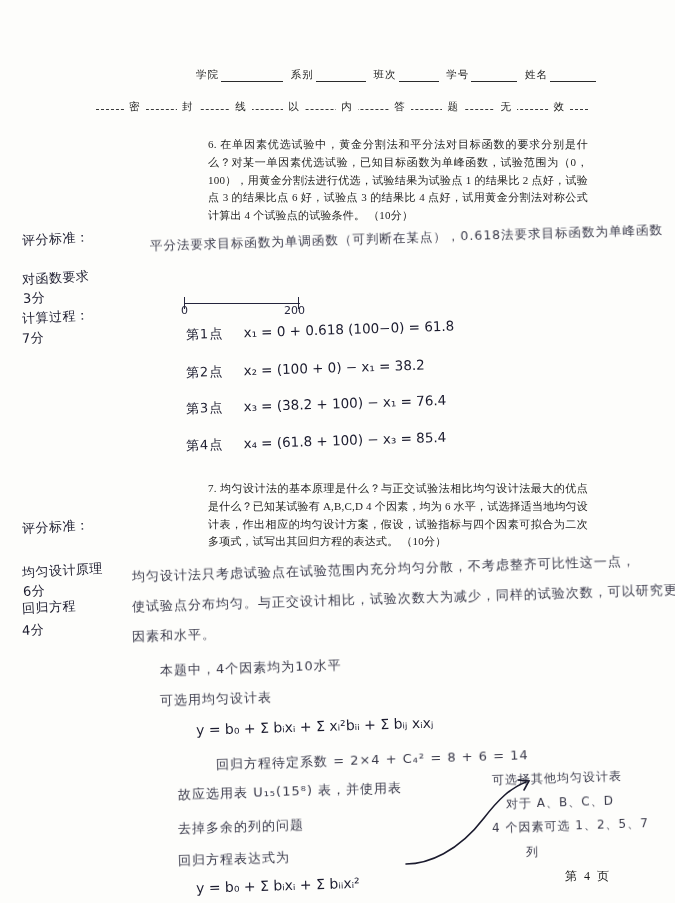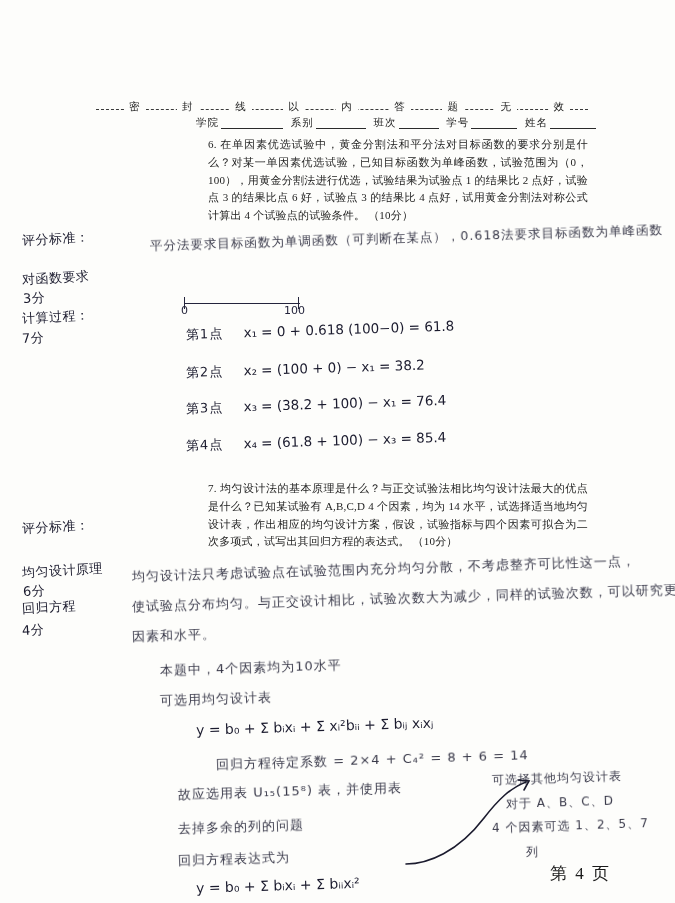--- a/index.html
+++ b/index.html
@@ -28,23 +28,22 @@
     left: 196px;
     width: 400px;
     display: flex;
     justify-content: space-between;
     align-items: flex-end;
     font-size: 10.5px;
     letter-spacing: 1px;
   }
   .hfield {
     display: flex;
-    align-items: center;
+    align-items: flex-end;
     white-space: nowrap;
-    margin-top: 48px;
   }
   .hfield .lbl { padding-right: 2px; }
   .hfield .rule {
     display: inline-block;
     border-bottom: 1px solid #2a2a2a;
     height: 11px;
   }
   .rule-w1 { width: 62px; }
   .rule-w2 { width: 50px; }
   .rule-w3 { width: 40px; }
@@ -192,21 +191,21 @@
     left: 398px;
     width: 170px;
     height: 96px;
   }
 
   
   .page-num {
     position: absolute;
     bottom: 18px;
     right: 64px;
-    font-size: 17px;
+    font-size: 12px;
     letter-spacing: 2px;
     font-family: "Liberation Serif", serif;
     color: #1a1a1a;
   }
 </style>
 </head>
 <body>
 
 <div class="page">
 
@@ -270,21 +269,21 @@
 
   <div class="ink ink-cn slant-s scribble" style="top:238px; left:150px; font-size:12.5px;">
     <span>平分法要求目标函数为单调函数（可判断在某点），0.618法要求目标函数为单峰函数</span>
   </div>
 
   <div class="numline">
     <div class="axis"></div>
     <div class="tick t0"></div>
     <div class="tick t1"></div>
     <div class="lab l0">0</div>
-    <div class="lab l1">100</div>
+    <div class="lab l1">200</div>
   </div>
 
   <div class="eqline slant-s" style="top:326px; left:186px;">
     <span class="eq-lead ink-cn">第1点</span>
     <span style="padding-left:16px;">x₁ = 0 + 0.618 (100−0) = 61.8</span>
   </div>
   <div class="eqline slant-s" style="top:364px; left:186px;">
     <span class="eq-lead ink-cn">第2点</span>
     <span style="padding-left:16px;">x₂ = (100 + 0) − x₁ = 38.2</span>
   </div>
@@ -292,21 +291,21 @@
     <span class="eq-lead ink-cn">第3点</span>
     <span style="padding-left:16px;">x₃ = (38.2 + 100) − x₁ = 76.4</span>
   </div>
   <div class="eqline slant-s" style="top:437px; left:186px;">
     <span class="eq-lead ink-cn">第4点</span>
     <span style="padding-left:16px;">x₄ = (61.8 + 100) − x₃ = 85.4</span>
   </div>
 
   <div class="question q7">
     <span>7.</span>
-    <span>均匀设计法的基本原理是什么？与正交试验法相比均匀设计法最大的优点是什么？已知某试验有 A,B,C,D 4 个因素，均为 14 水平，试选择适当地均匀设计表，作出相应的均匀设计方案，假设，试验指标与四个因素可拟合为二次多项式，试写出其回归方程的表达式。</span>
+    <span>均匀设计法的基本原理是什么？与正交试验法相比均匀设计法最大的优点是什么？已知某试验有 A,B,C,D 4 个因素，均为 6 水平，试选择适当地均匀设计表，作出相应的均匀设计方案，假设，试验指标与四个因素可拟合为二次多项式，试写出其回归方程的表达式。</span>
     <span>（10分）</span>
   </div>
 
   <div class="margin-note slant" style="top:520px;">
     <span>评分标准：</span>
   </div>
   <div class="margin-note slant" style="top:545px; white-space:pre-line;">
     <span>均匀设计原理
 6分</span>
   </div>

